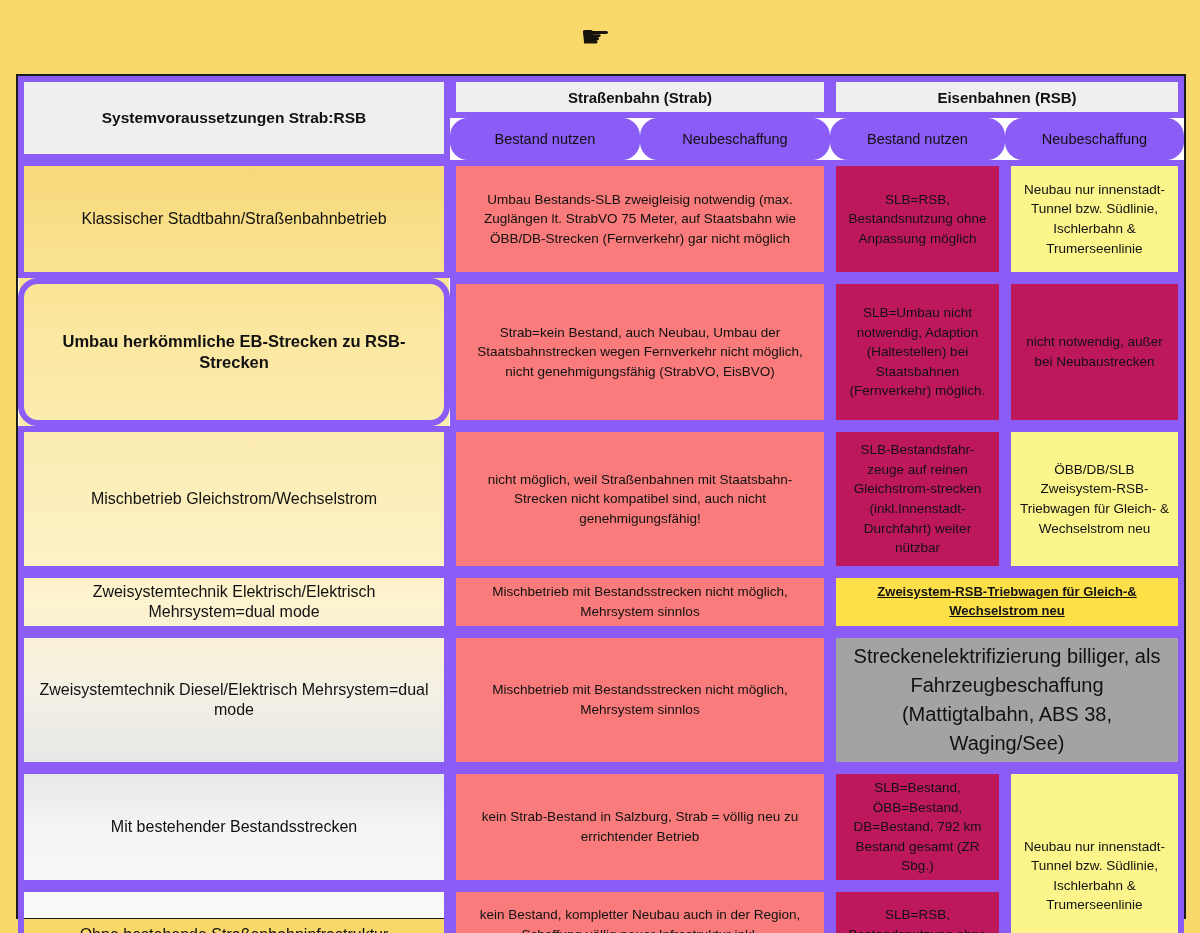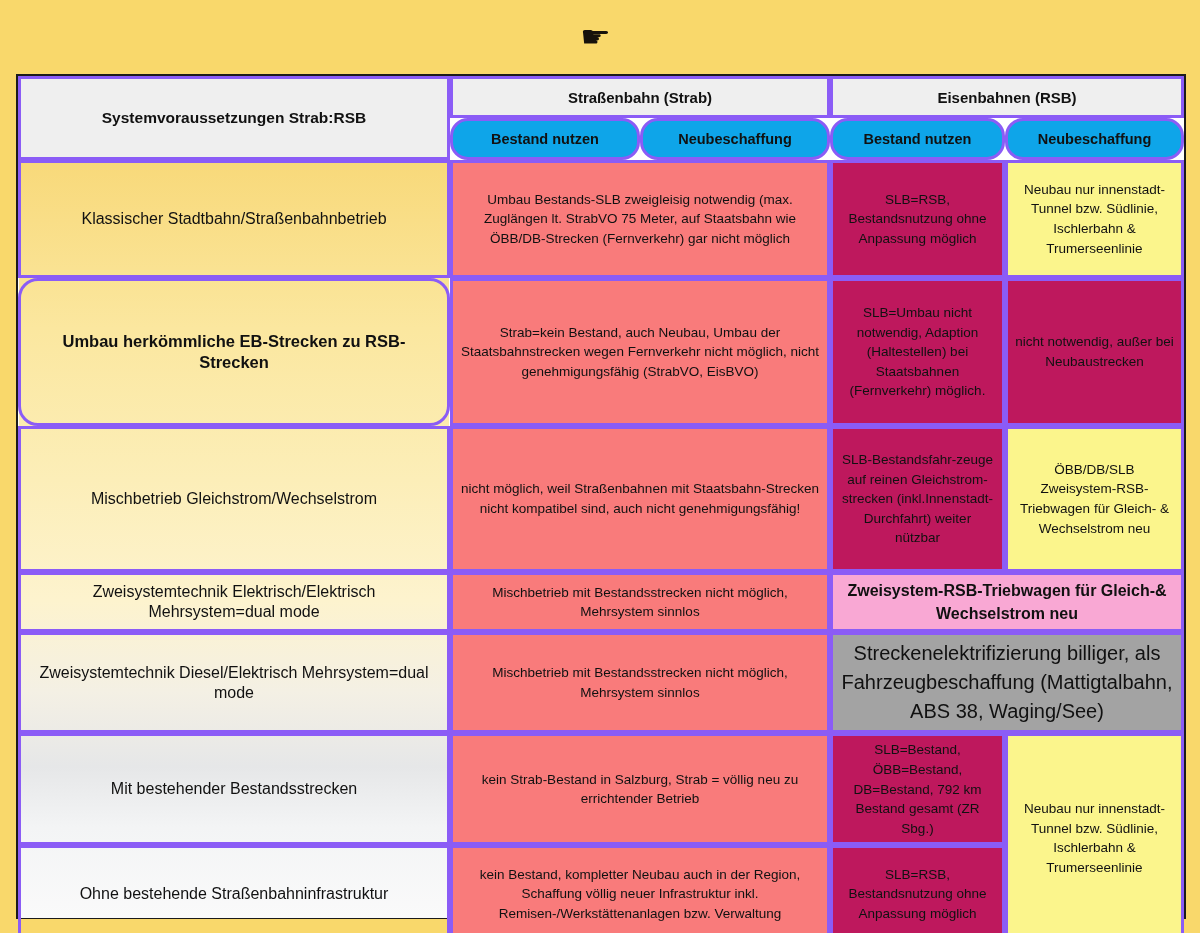--- a/index.html
+++ b/index.html
@@ -54,21 +54,21 @@
     box-sizing: border-box;
   }
   table.cmp {
     border-collapse: separate;
     border-spacing: 0;
     width: 100%;
     height: 100%;
     table-layout: fixed;
   }
   table.cmp td {
-    border: 3px solid #8b5cf6;
+    border: 6px solid #8b5cf6;
     vertical-align: middle;
     text-align: center;
     padding: 4px 7px;
     box-sizing: border-box;
     color: #111111;
   }
 
   
   col.c-left   { width: 432px; }
   col.c-strab1 { width: 190px; }
@@ -77,22 +77,22 @@
   col.c-rsb2   { width: 179px; }
 
   
   td.hdr-group {
     background: #EFEFEF;
     font-weight: bold;
     font-size: 15px;
     height: 42px;
   }
   td.hdr-sub {
-    background: #0ea5e9;
-    font-weight: bold;
+    background: #8b5cf6;
+    font-weight: normal;
     font-size: 14.5px;
     height: 42px;
     border-radius: 18px;
   }
   td.hdr-rowlabel {
     background: #EFEFEF;
     font-weight: bold;
     font-size: 15.5px;
   }
 
@@ -130,21 +130,21 @@
   td.rowlabel { background-color: transparent; }
 
   
   td.cell {
     font-size: 13.5px;
     line-height: 1.45;
   }
   td.red    { background: #F97B7B; }
   td.green  { background: #be185d; }
   td.yellow { background: #FBF58C; }
-  td.brightgreen { background: #f9a8d4; font-weight: bold; font-size: 16px; }
+  td.brightgreen { background: #fde047; font-weight: bold; font-size: 13px; text-decoration: underline; }
   td.cyan   { background: #a3a3a3; font-size: 20px; }
 
   
   td.narrow { padding-left: 5px; padding-right: 5px; }
 </style>
 </head>
 <body>
 
 <div id="title-bar">
   <span id="title-bullet">☛</span>

